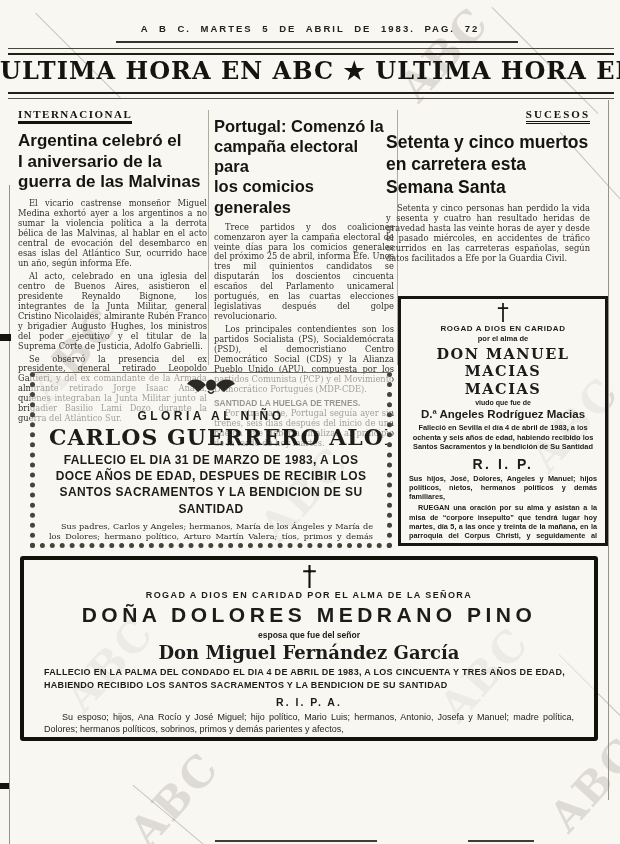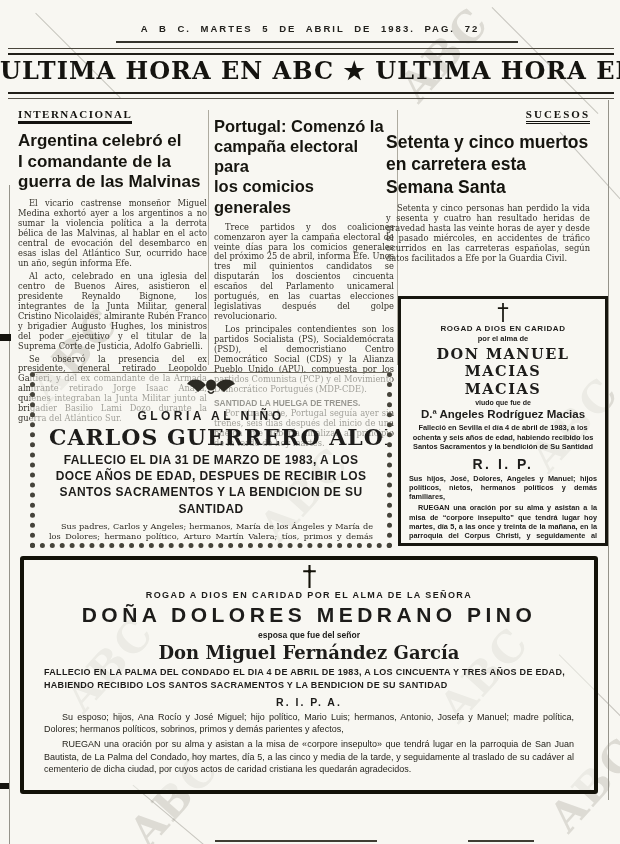--- a/index.html
+++ b/index.html
@@ -66,21 +66,21 @@
       padding:3px 14px;box-sizing:border-box;text-align:center;overflow:hidden;}
   .c-gloria{font-family:Liberation Sans, sans-serif;font-weight:bold;font-size:12px;
       letter-spacing:3.5px;margin-top:11px;}
   .c-name{font-family:"DejaVu Serif",serif;font-weight:bold;font-size:22px;letter-spacing:1px;
       margin-top:1px;white-space:nowrap;}
   .c-details{font-family:Liberation Sans, sans-serif;font-weight:bold;font-size:12px;
       line-height:1.35;letter-spacing:0.4px;margin-top:2px;}
   .c-family,.c-request{font-size:8.2px;line-height:1.28;text-align:justify;text-indent:12px;
       margin-top:4px;color:#2e2b24;}
 
-  .esq-d{left:20px;top:556px;width:578px;height:238px;border:4px solid #131209;border-radius:3px;
+  .esq-d{left:20px;top:556px;width:578px;height:185px;border:4px solid #131209;border-radius:3px;
       padding:5px 20px;box-sizing:border-box;text-align:center;overflow:hidden;
       font-family:"Liberation Sans",sans-serif;}
   .d-inv{font-weight:bold;font-size:9px;letter-spacing:1.4px;margin-top:2px;}
   .d-name{font-weight:bold;font-size:21px;letter-spacing:4.5px;margin-top:3px;white-space:nowrap;}
   .d-rel{font-weight:bold;font-size:8.5px;margin-top:3px;}
   .d-spouse{font-family:"DejaVu Serif",serif;font-weight:bold;font-size:18px;margin-top:2px;}
   .d-details{font-weight:bold;font-size:9px;line-height:1.4;letter-spacing:0.3px;margin-top:3px;text-align:left;}
   .d-ripa{font-weight:bold;font-size:10.5px;letter-spacing:2px;margin:5px 0 3px;}
   .d-family{font-size:9px;line-height:1.35;text-align:justify;text-indent:18px;color:#26241d;}
   .d-request{font-size:9px;line-height:1.35;text-align:justify;text-indent:18px;margin-top:3px;color:#26241d;}
@@ -117,21 +117,21 @@
   <div class="masthead">ULTIMA HORA EN ABC ★ ULTIMA HORA EN ABC</div>
   <div class="rule-b"></div>
 
   <div class="vdiv" style="left:208px;top:110px;height:255px;"></div>
   <div class="vdiv" style="left:397px;top:110px;height:255px;"></div>
 
   <div class="col col1">
     <div><span class="sec-label">INTERNACIONAL</span></div>
     <div class="headline">
       <div>Argentina celebró el</div>
-      <div>I comandante de la</div>
+      <div>I aniversario de la</div>
       <div>guerra de las Malvinas</div>
     </div>
     <div class="body">
       <p>El vicario castrense monseñor Miguel Medina exhortó ayer a los argentinos a no sumar la violencia política a la derrota bélica de las Malvinas, al hablar en el acto central de evocación del desembarco en esas islas del Atlántico Sur, ocurrido hace un año, según informa Efe.</p>
       <p>Al acto, celebrado en una iglesia del centro de Buenos Aires, asistieron el presidente Reynaldo Bignone, los integrantes de la Junta Militar, general Cristino Nicolaides, almirante Rubén Franco y brigadier Augusto Hughes, los ministros del poder ejecutivo y el titular de la Suprema Corte de Justicia, Adolfo Gabrielli.</p>
       <p>Se observó la presencia del ex presidente, general retirado Leopoldo Galtieri, y del ex comandante de la Armada almirante retirado Jorge Isaac Anaya, quienes integraban la Junta Militar junto al brigadier Basilio Lami Dozo durante la guerra del Atlántico Sur.</p>
     </div>
   </div>
 
   <div class="col col2">

